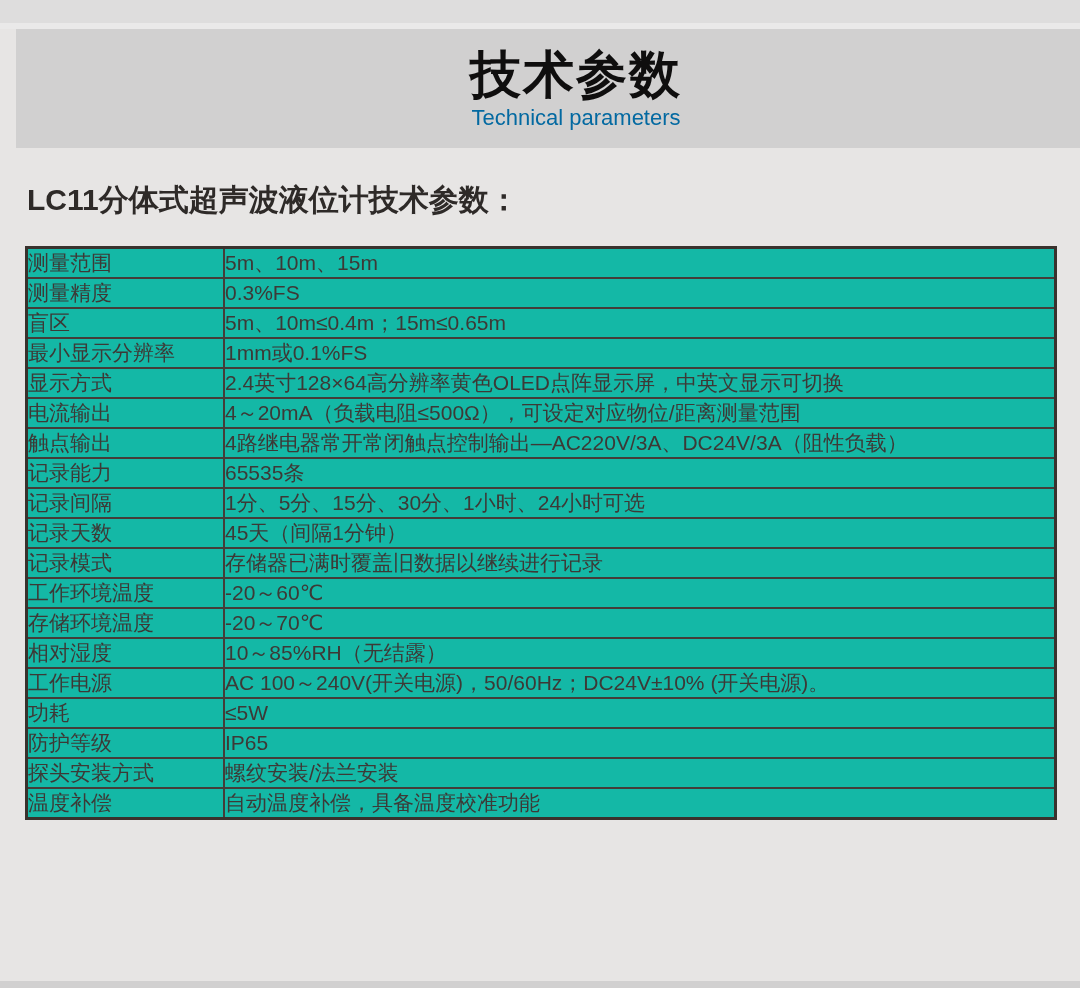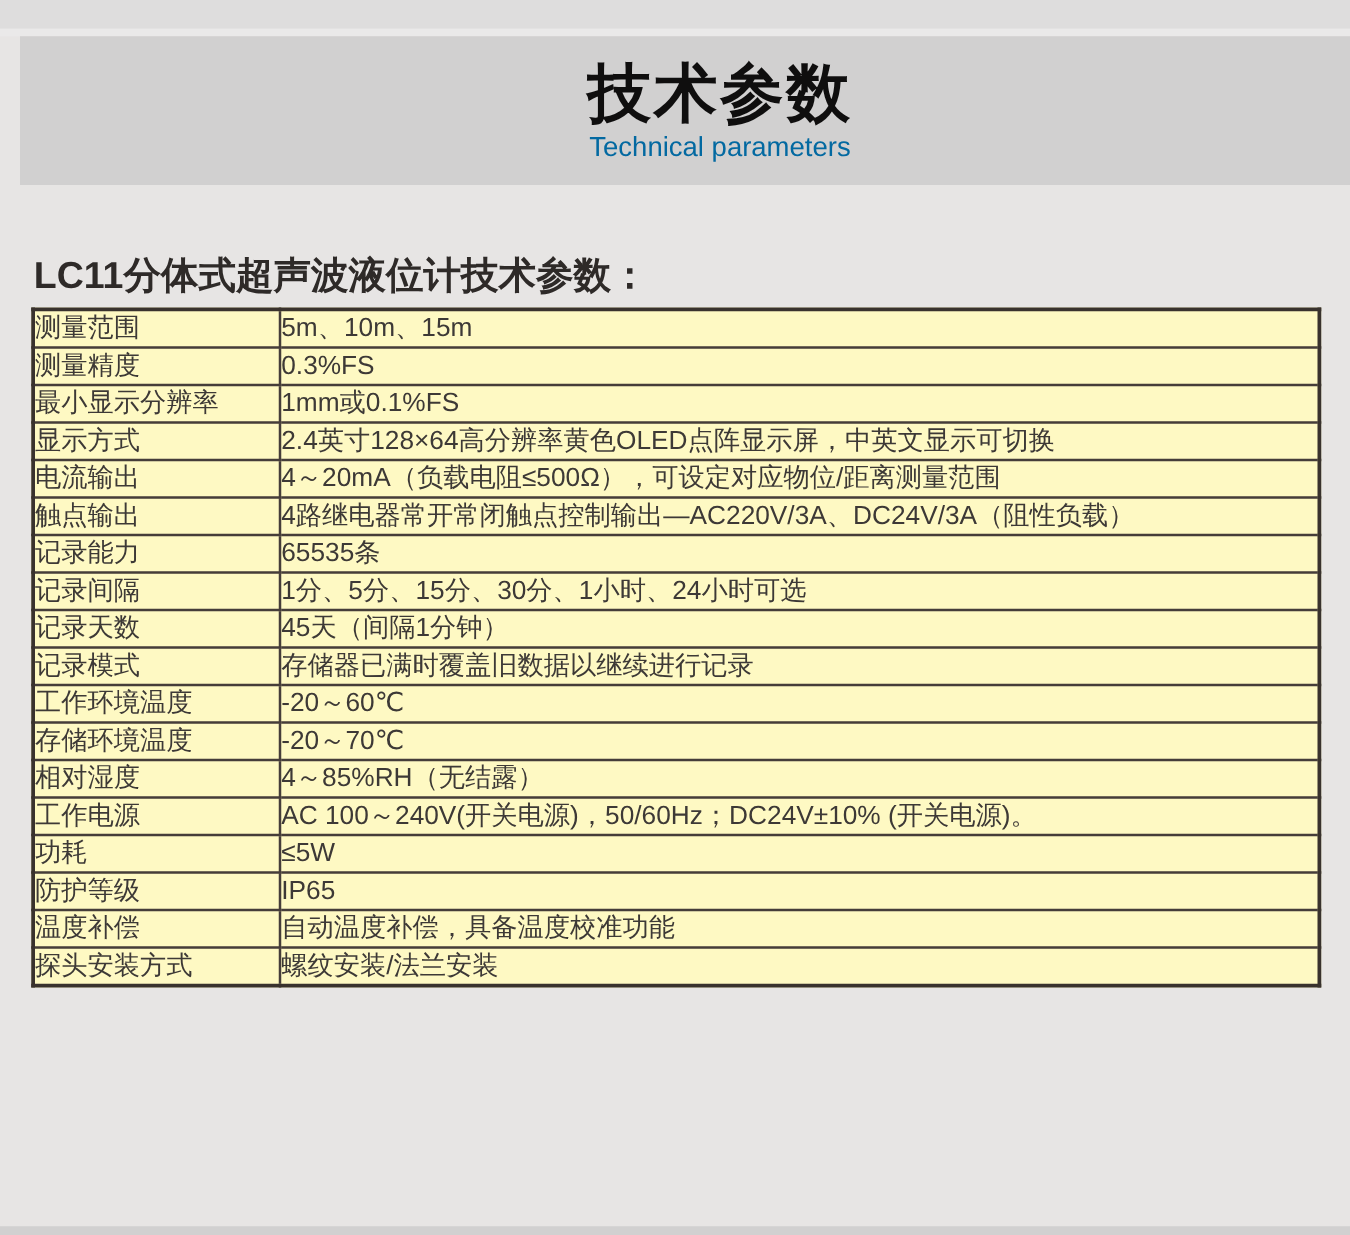--- a/index.html
+++ b/index.html
@@ -49,33 +49,33 @@
   }
   .page-subtitle {
     margin: 2px 0 0 0;
     font-size: 22px;
     line-height: 24px;
     font-weight: normal;
     color: #0369a1;
   }
   .section-heading {
     position: absolute;
-    left: 27px; top: 200px;
+    left: 27px; top: 180px;
     margin: 0;
     font-size: 30px;
     font-weight: bold;
     color: #2e2a28;
   }
   table.spec-table {
     position: absolute;
     left: 25px; top: 246px;
     width: 1032px;
     border-collapse: collapse;
     table-layout: fixed;
-    background: #fef9c3;
+    background: #14b8a6;
     border: 3px solid #39322d;
   }
   table.spec-table td {
     border: 2px solid #453d39;
     font-size: 21px;
     line-height: 28px;
     height: 28px;
     padding: 0;
     vertical-align: middle;
     white-space: pre-line;
@@ -120,20 +120,24 @@
   <tbody id="spec-table-body">
       <tr>
         <td class="param-name-cell">测量范围</td>
         <td class="param-value-cell">5m、10m、15m</td>
       </tr>
       <tr>
         <td class="param-name-cell">测量精度</td>
         <td class="param-value-cell">0.3%FS</td>
       </tr>
       <tr>
+        <td class="param-name-cell">盲区</td>
+        <td class="param-value-cell">5m、10m≤0.4m；15m≤0.65m</td>
+      </tr>
+      <tr>
         <td class="param-name-cell">最小显示分辨率</td>
         <td class="param-value-cell">1mm或0.1%FS</td>
       </tr>
       <tr>
         <td class="param-name-cell">显示方式</td>
         <td class="param-value-cell">2.4英寸128×64高分辨率黄色OLED点阵显示屏，中英文显示可切换</td>
       </tr>
       <tr>
         <td class="param-name-cell">电流输出</td>
         <td class="param-value-cell">4～20mA（负载电阻≤500Ω），可设定对应物位/距离测量范围</td>
@@ -161,38 +165,38 @@
       <tr>
         <td class="param-name-cell">工作环境温度</td>
         <td class="param-value-cell">-20～60℃</td>
       </tr>
       <tr>
         <td class="param-name-cell">存储环境温度</td>
         <td class="param-value-cell">-20～70℃</td>
       </tr>
       <tr>
         <td class="param-name-cell">相对湿度</td>
-        <td class="param-value-cell">4～85%RH（无结露）</td>
+        <td class="param-value-cell">10～85%RH（无结露）</td>
       </tr>
       <tr>
         <td class="param-name-cell">工作电源</td>
         <td class="param-value-cell">AC 100～240V(开关电源)，50/60Hz；DC24V±10% (开关电源)。</td>
       </tr>
       <tr>
         <td class="param-name-cell">功耗</td>
         <td class="param-value-cell">≤5W</td>
       </tr>
       <tr>
         <td class="param-name-cell">防护等级</td>
         <td class="param-value-cell">IP65</td>
       </tr>
       <tr>
+        <td class="param-name-cell">探头安装方式</td>
+        <td class="param-value-cell">螺纹安装/法兰安装</td>
+      </tr>
+      <tr>
         <td class="param-name-cell">温度补偿</td>
         <td class="param-value-cell">自动温度补偿，具备温度校准功能</td>
       </tr>
-      <tr>
-        <td class="param-name-cell">探头安装方式</td>
-        <td class="param-value-cell">螺纹安装/法兰安装</td>
-      </tr>
     </tbody>
 </table>
 
 <div class="strip-bottom"></div>
 
 </body></html>

